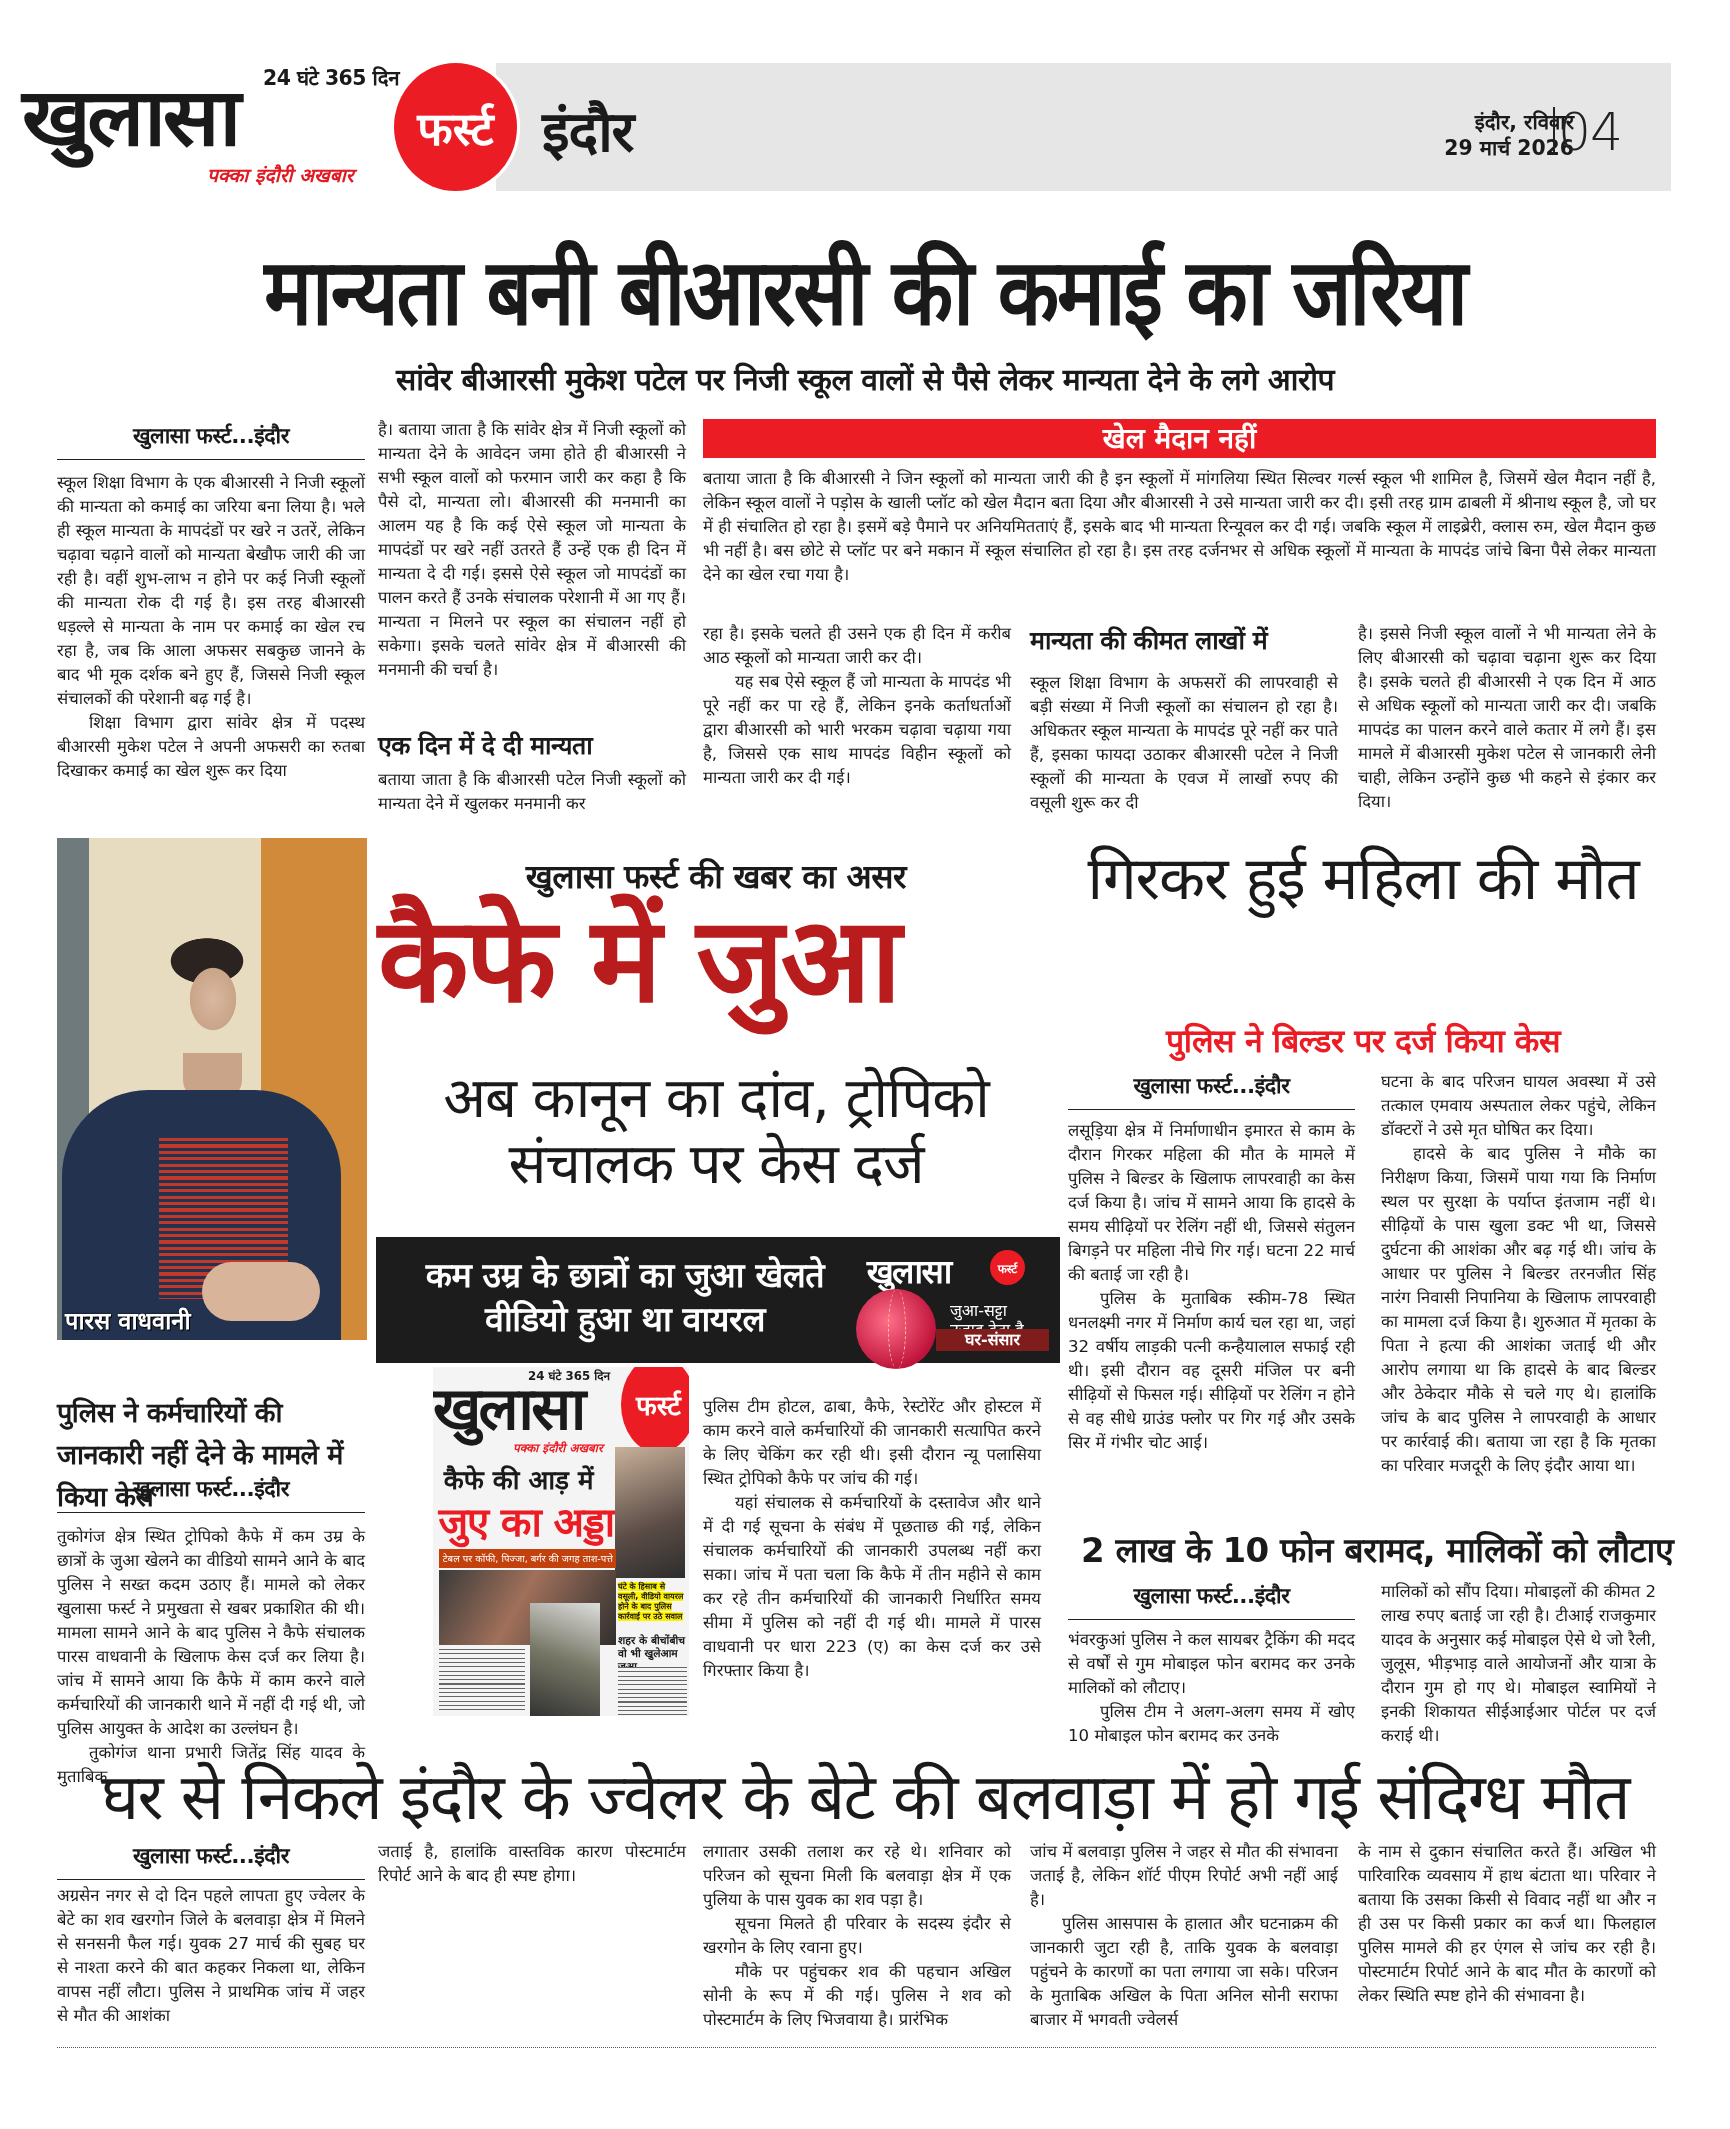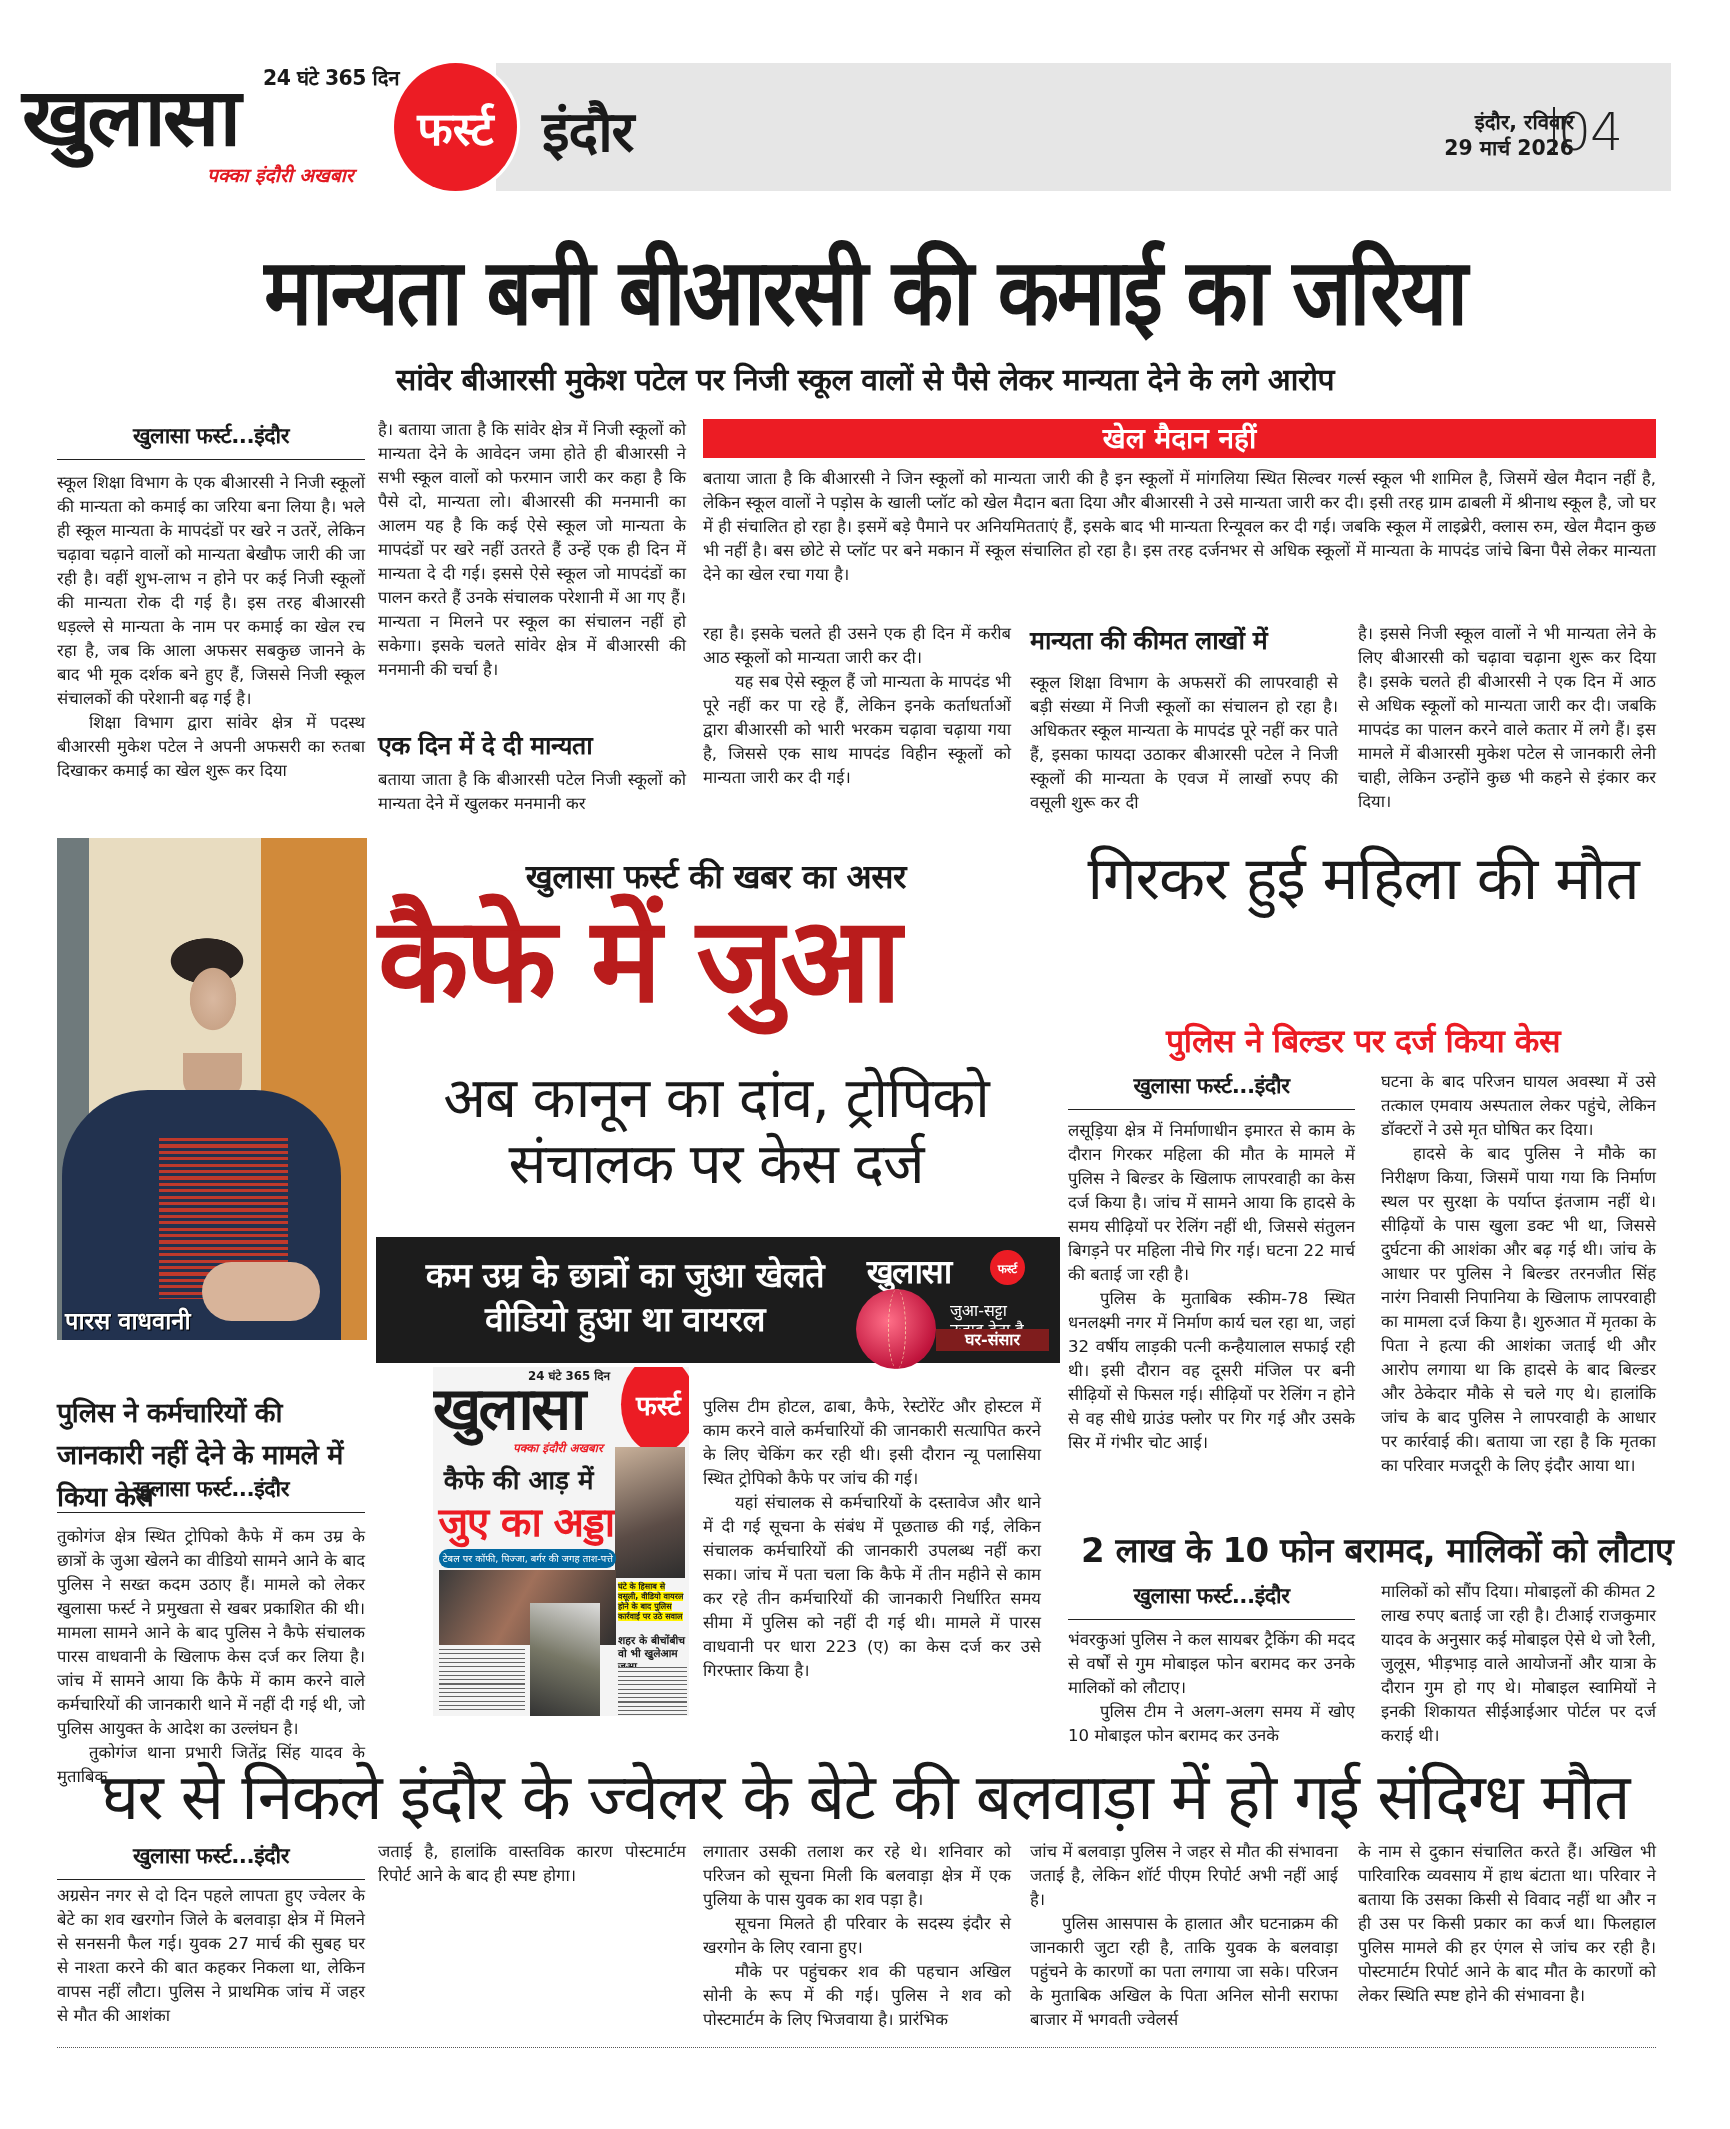--- a/index.html
+++ b/index.html
@@ -59,21 +59,21 @@
   .cafe-sub2 { position:absolute; left:57px; top:1392px; width:306px; font-size:27px; font-weight:bold; line-height:1.55; letter-spacing:-0.5px; }
 
   
   .clip { position:absolute; left:433px; top:1367px; width:256px; height:349px; background:#f4f4f4; overflow:hidden; }
   .clip-tag { position:absolute; left:95px; top:0; font-size:11.8px; font-weight:bold; }
   .clip-logo { position:absolute; left:0; top:11.8px; font-size:59px; font-weight:900; letter-spacing:-2.7px; line-height:1; }
   .clip-sub { position:absolute; left:80px; top:72px; font-size:11.8px; font-weight:bold; color:#ec1c24; font-style:italic; }
   .clip-circle { position:absolute; left:188px; top:-10.7px; width:75px; height:97px; border-radius:50%; background:#ec1c24; color:#fff; font-size:27px; font-weight:bold; display:flex; align-items:center; justify-content:center; }
   .clip-h1 { position:absolute; left:10.7px; top:94px; font-size:26px; font-weight:bold; }
   .clip-h2 { position:absolute; left:5.4px; top:126px; font-size:40px; font-weight:bold; color:#ec1c24; letter-spacing:-1.1px; }
-  .clip-strip { position:absolute; left:6.4px; top:182px; width:177px; height:19.3px; background:#0369a1; color:#fff; font-size:9.7px; text-align:center; line-height:19.3px;border-radius:9px; }
+  .clip-strip { position:absolute; left:6.4px; top:182px; width:177px; height:19.3px; background:#c2410c; color:#fff; font-size:9.7px; text-align:center; line-height:19.3px; }
   .clip-photo1 { position:absolute; left:182px; top:80px; width:70px; height:131px; background:linear-gradient(160deg,#c9b19a,#5b4c46 60%,#2d2d2d); }
   .clip-photo2 { position:absolute; left:6.4px; top:203px; width:177px; height:75px; background:linear-gradient(120deg,#3a3a3a,#a0705a 45%,#2f2f2f); }
   .clip-photo3 { position:absolute; left:97px; top:236px; width:70px; height:113px; background:linear-gradient(200deg,#ddd,#776 50%,#333); }
   .clip-yellow { position:absolute; left:185px; top:215px; width:69px; height:48px; font-size:8px; font-weight:bold; line-height:1.25; }
   .clip-yellow span { background:#fff200; }
   .clip-h3 { position:absolute; left:185px; top:268px; width:69px; font-size:10.7px; font-weight:bold; line-height:1.2; }
   .clip-lines { position:absolute; left:6.4px; top:282px; width:86px; height:64px; background:repeating-linear-gradient(180deg,#666 0 1.1px,#f4f4f4 1.1px 4.3px); }
   .clip-lines2 { position:absolute; left:185px; top:300px; width:69px; height:48px; background:repeating-linear-gradient(180deg,#666 0 1.1px,#f4f4f4 1.1px 4.3px); }
 
   .dotted { position:absolute; left:57px; top:2047px; width:1599px; border-top:1.6px dotted #555; }

